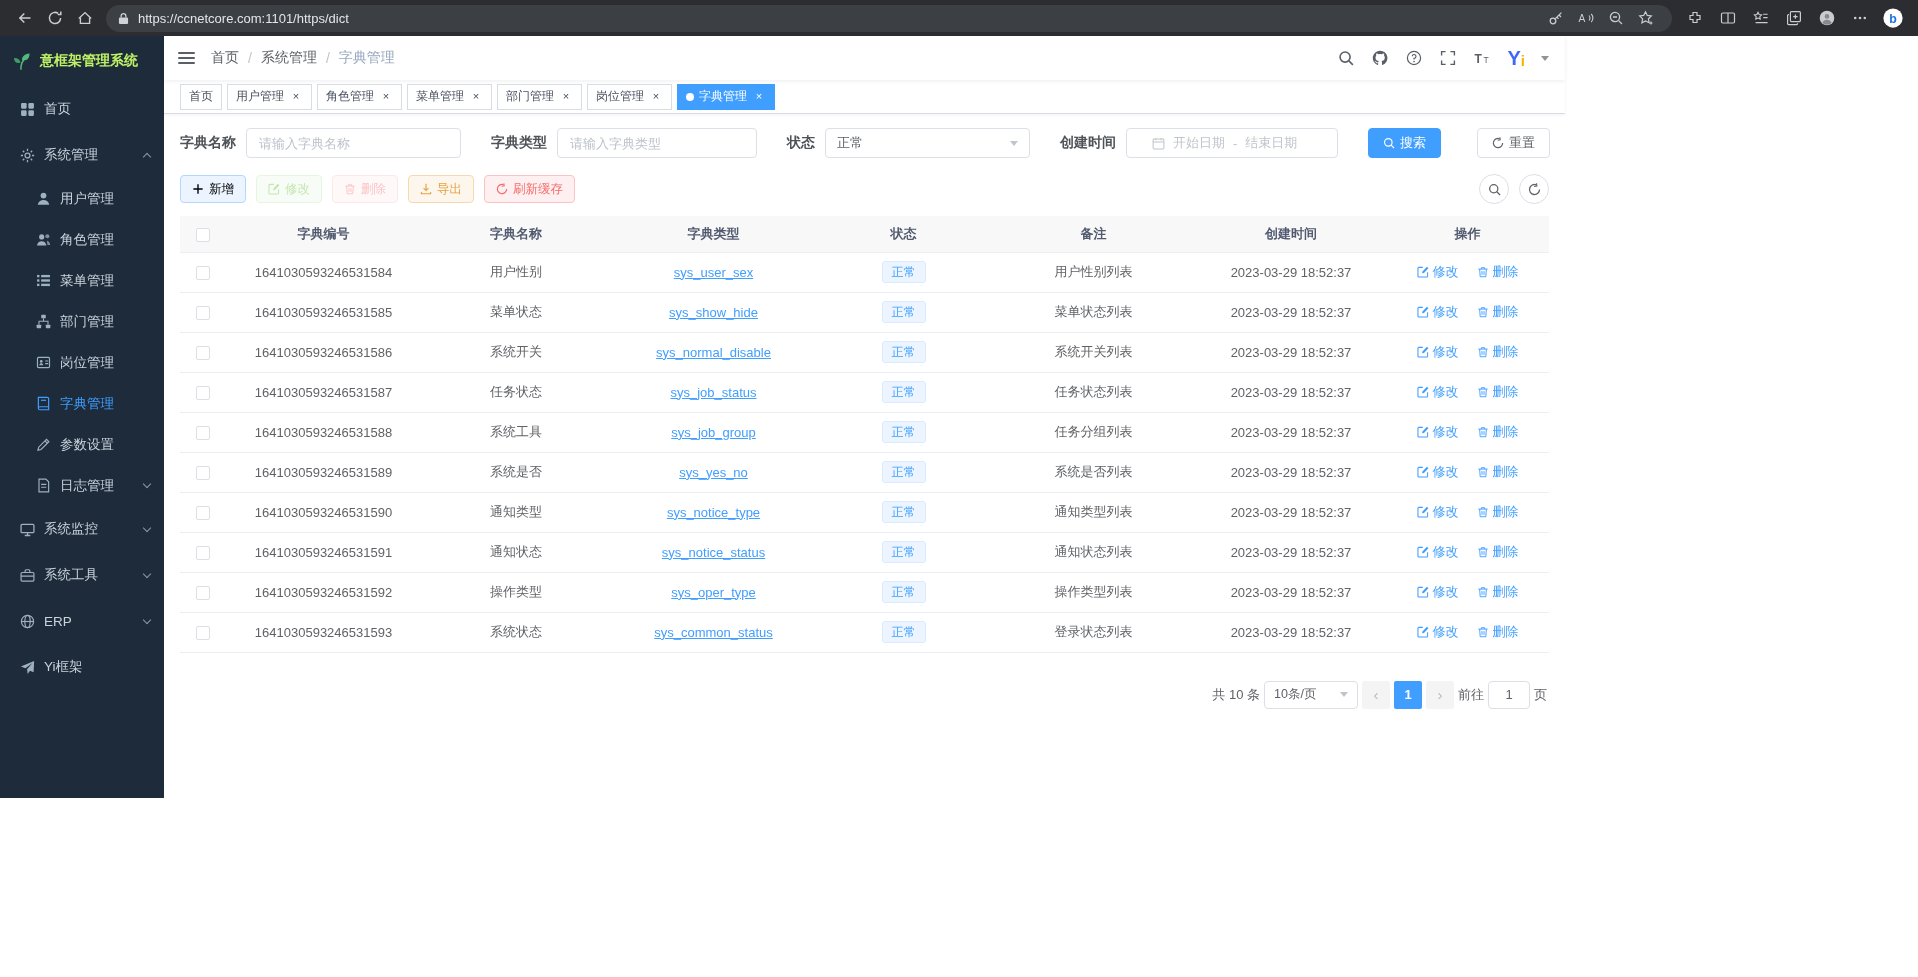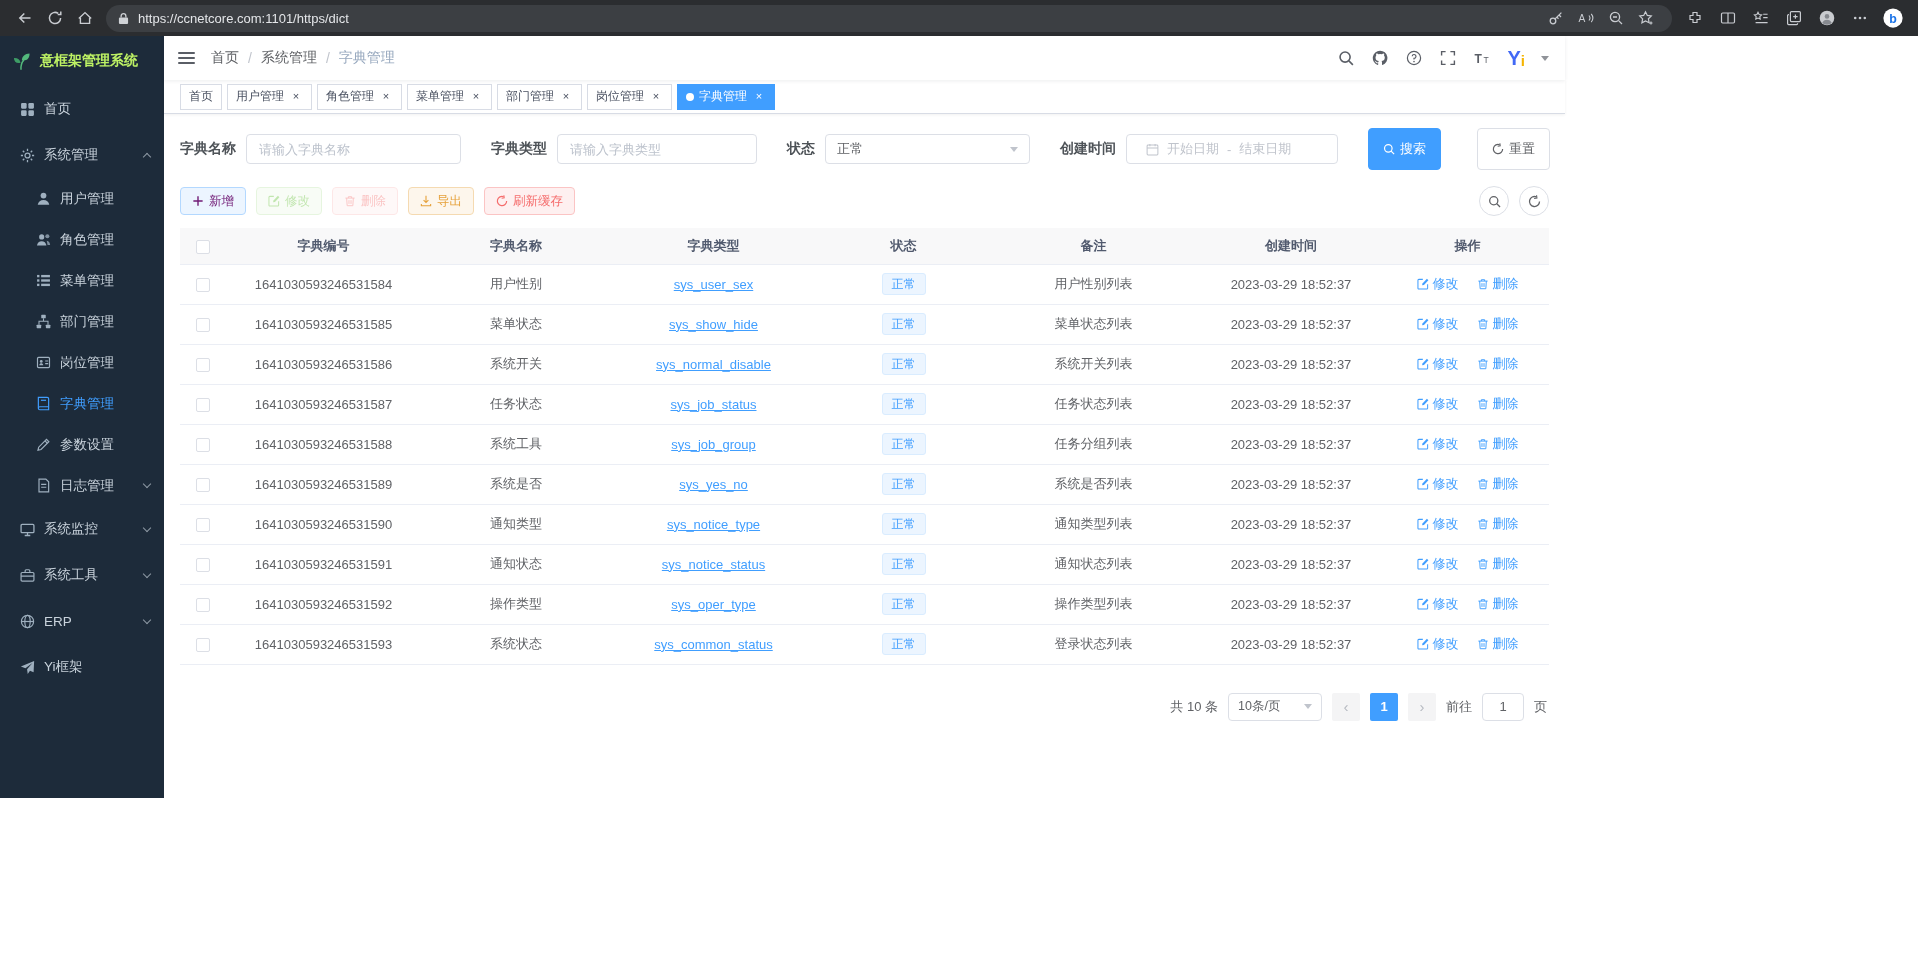--- a/index.html
+++ b/index.html
@@ -77,31 +77,31 @@
   .f-item { display:flex; align-items:center; margin-right:30px; }
   .f-label { font-size:14px; font-weight:700; color:#4e5358; margin-right:10px; white-space:nowrap; }
   input.inp { height:30px; border:1px solid #dcdfe6; border-radius:4px; padding:0 12px; font-size:13px;
     color:#606266; outline:none; background:#fff; }
   input.inp::placeholder { color:#bcc2cc; }
   .w215 { width:215px; } .w200 { width:200px; }
   .select { width:205px; height:30px; border:1px solid #dcdfe6; border-radius:4px; display:flex; align-items:center;
     padding:0 11px; font-size:13px; color:#606266; cursor:pointer; background:#fff; }
   .select .caret { margin-left:auto; border-top-color:#c0c4cc; }
   .daterange { width:212px; height:30px; border:1px solid #dcdfe6; border-radius:4px; display:flex; align-items:center;
-    padding:0 19px; gap:8px; font-size:13px; color:#c0c4cc; cursor:pointer; background:#fff; }
+    padding:0 25px; gap:8px; font-size:13px; color:#c0c4cc; cursor:pointer; background:#fff; }
   .daterange .cal { width:13px; height:13px; display:inline-flex; color:#c0c4cc; }
   .daterange .cal svg { width:100%; height:100%; }
   .dr-sep { color:#c0c4cc; }
 
   .btn { display:inline-flex; align-items:center; gap:5px; padding:8px 14px; border-radius:4px; font-size:13px;
-    cursor:pointer; border:1px solid #dcdfe6; background:#fff; color:#606266; height:42px; white-space:nowrap; }
+    cursor:pointer; border:1px solid #dcdfe6; background:#fff; color:#606266; height:30px; white-space:nowrap; }
   .btn .bi { display:inline-flex; width:12px; height:12px; }
   .btn .bi svg { width:100%; height:100%; }
   .btn.primary { background:#409eff; border-color:#409eff; color:#fff; }
-  .btn.p-primary { background:#ecf5ff; border-color:#b3d8ff; color:#701a75; }
+  .btn.p-primary { background:#ecf5ff; border-color:#b3d8ff; color:#000000; }
   .btn.p-success { background:#f0f9eb; border-color:#c2e7b0; color:#67c23a; }
   .btn.p-danger  { background:#fef0f0; border-color:#fbc4c4; color:#f56c6c; }
   .btn.p-warning { background:#fdf6ec; border-color:#f5dab1; color:#e6a23c; }
   .btn.disabled { opacity:.4; cursor:not-allowed; } .ml20 { margin-left:36px; }
 
   .toolbar { display:flex; align-items:center; gap:10px; margin:16px 0 12px; }
   .toolbar .btn { height:28px; padding:0 11px; font-size:12.5px; }
   .toolbar-right { margin-left:auto; display:flex; gap:10px; }
   .circle-btn { width:30px; height:30px; border:1px solid #dcdfe6; border-radius:50%; background:#fff;
     display:flex; align-items:center; justify-content:center; color:#606266; cursor:pointer; }
@@ -115,21 +115,21 @@
   .checkbox { display:inline-block; width:14px; height:14px; border:1px solid #dcdfe6; border-radius:2px;
     background:#fff; vertical-align:middle; cursor:pointer; }
   .type-link { color:#409eff; text-decoration:underline; cursor:pointer; }
   .status-tag { display:inline-block; padding:0 9px; height:22px; line-height:20px; border:1px solid #d9ecff;
     background:#ecf5ff; color:#409eff; font-size:12px; border-radius:3px; }
   .op-link { color:#409eff; display:inline-flex; align-items:center; gap:4px; margin:0 9px; cursor:pointer; font-size:13px; }
   .op-link .bi { display:inline-flex; width:12px; height:12px; }
   .op-link .bi svg { width:100%; height:100%; }
 
   .pager { display:flex; align-items:center; justify-content:flex-end; margin-top:28px; font-size:13px;
-    color:#606266; gap:10px; padding-right:2px; }
+    color:#606266; gap:4px; padding-right:2px; }
   .pg-size { width:94px; height:28px; border:1px solid #dcdfe6; border-radius:4px; display:flex; align-items:center;
     padding:0 9px; color:#606266; cursor:pointer; font-size:12.5px; background:#fff; }
   .pg-size .caret { margin-left:auto; border-top-color:#c0c4cc; }
   .pg-btn { min-width:28px; height:28px; background:#f4f4f5; border-radius:2px; display:flex; align-items:center;
     justify-content:center; color:#b6bac1; font-size:15px; cursor:pointer; }
   .pg-cur { min-width:28px; height:28px; background:#409eff; color:#fff; border-radius:2px; display:flex;
     align-items:center; justify-content:center; font-weight:700; cursor:pointer; }
   .goto-input { width:42px; height:28px; border:1px solid #dcdfe6; border-radius:4px; text-align:center;
     font-size:13px; color:#606266; outline:none; }
 </style>

